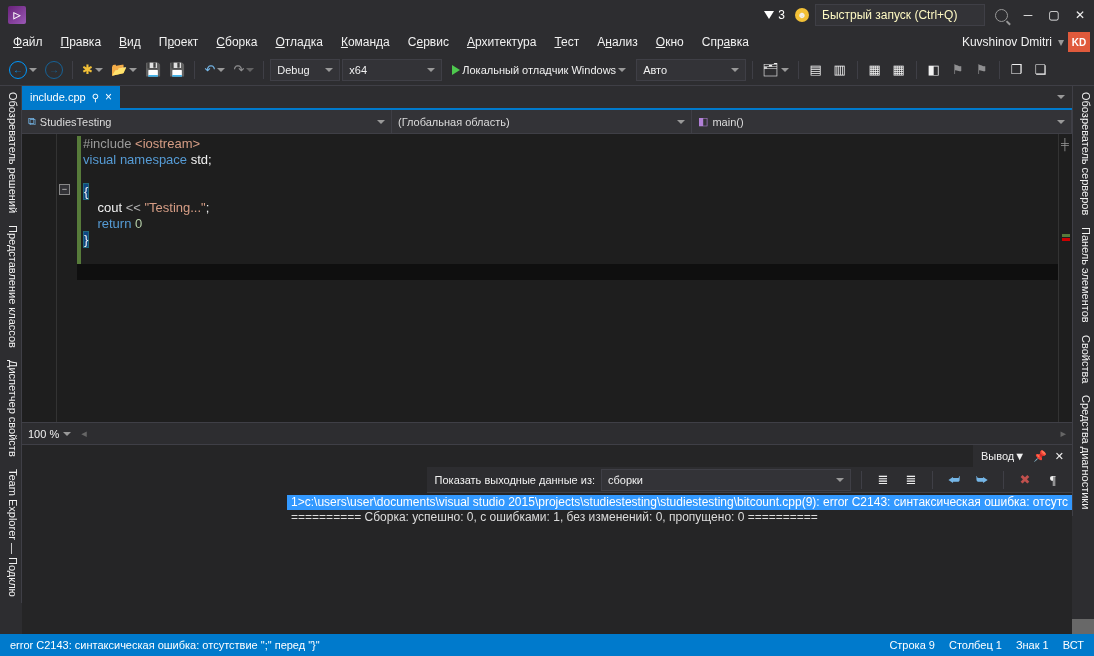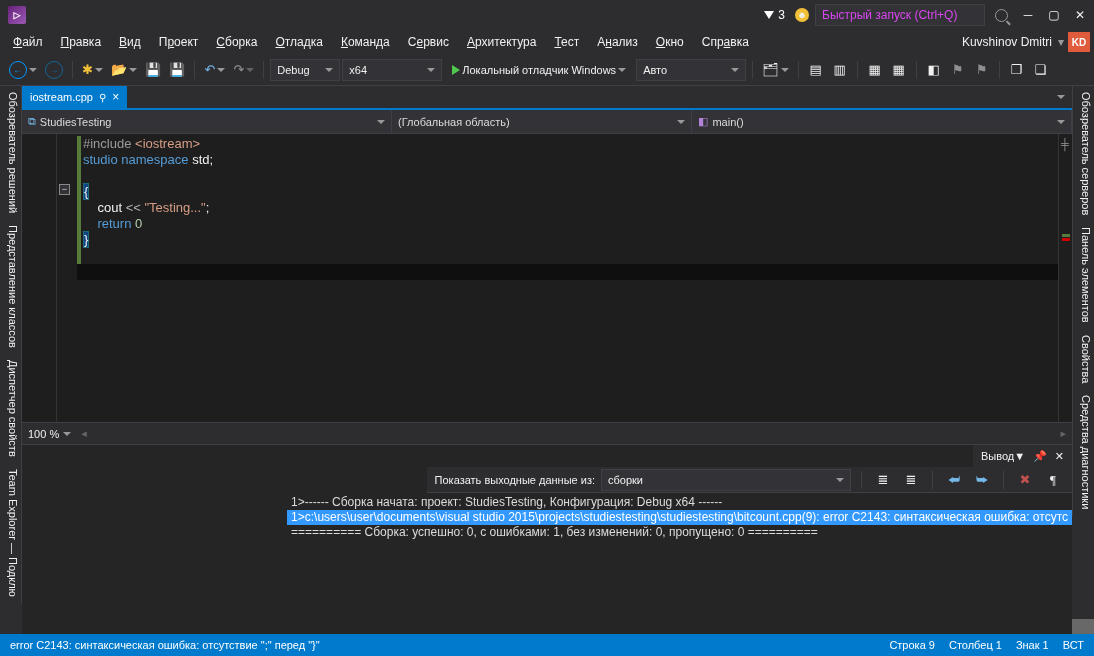--- a/index.html
+++ b/index.html
@@ -4,21 +4,21 @@
 <style>
 * { margin:0; padding:0; box-sizing:border-box; font-family:"Segoe UI",Tahoma,sans-serif; }
 body { background:#2d2d30; color:#f1f1f1; font-size:12px; width:1094px; height:656px; overflow:hidden; display:flex; flex-direction:column; }
 .title-bar { height:30px; background:#2d2d30; display:flex; align-items:center; padding:0 8px; }
 .vs-logo { width:18px; height:18px; background:linear-gradient(135deg,#68217a 0%,#9b59b6 100%); border-radius:2px; margin-right:8px; display:inline-flex; align-items:center; justify-content:center; color:#fff; font-size:9px; font-weight:bold; }
 .title-text { color:#999; flex:0 0 auto; }
 .title-spacer { flex:1; }
 .notif { color:#fff; margin-right:10px; display:flex; align-items:center; gap:4px; }
 .flag-icon { display:inline-block; width:0; height:0; border-left:5px solid transparent; border-right:5px solid transparent; border-bottom:8px solid #fff; transform:rotate(180deg); }
 .smiley { width:14px; height:14px; border-radius:50%; background:#f2c037; display:flex; align-items:center; justify-content:center; font-size:9px; }
-.qlaunch { background:#333337; border:1px solid #3f3f46; height:22px; width:170px; color:#d946ef; padding:0 6px; margin:10px 6px; display:flex; align-items:center; }
+.qlaunch { background:#333337; border:1px solid #3f3f46; height:22px; width:170px; color:#fef9c3; padding:0 6px; margin:10px 6px; display:flex; align-items:center; }
 .search-icon { width:13px; height:13px; border:1.5px solid #999; border-radius:50%; position:relative; margin-left:4px; }
 .search-icon::after { content:''; position:absolute; width:5px; height:1.5px; background:#999; bottom:-3px; right:-4px; transform:rotate(45deg); }
 .win-btns { display:flex; gap:14px; margin-left:14px; }
 .win-btn { width:12px; height:12px; display:flex; align-items:center; justify-content:center; color:#f1f1f1; cursor:pointer; }
 .menu-bar { height:24px; background:#2d2d30; display:flex; align-items:center; padding:0 4px; }
 .menu-item { padding:3px 9px; cursor:pointer; }
 .menu-item u { text-decoration:underline; }
 .menu-spacer { flex:1; }
 .user-name { color:#f1f1f1; padding:0 6px; }
 .user-badge { width:22px; height:20px; background:#e05a3c; color:#fff; display:flex; align-items:center; justify-content:center; font-size:10px; font-weight:bold; margin-left:4px; }
@@ -208,21 +208,21 @@
   <div class="side-tabs-left">
     <div class="side-tab">Обозреватель решений</div>
     <div class="side-tab">Представление классов</div>
     <div class="side-tab">Диспетчер свойств</div>
     <div class="side-tab">Team Explorer — Подклю</div>
   </div>
 
   <div class="center">
     <div class="tab-strip">
       <div class="file-tab">
-        <span>iostream.cpp</span>
+        <span>include.cpp</span>
         <span class="pin-icon">⚲</span>
         <span class="close-x">×</span>
       </div>
       <div style="flex:1"></div>
       <span class="tb-btn">
           <span class="caret-d"></span>
         </span>
     </div>
 
     <div class="context-bar">
@@ -246,21 +246,21 @@
       <div class="editor-margin">
         <div class="outline-gut"></div>
         <div class="fold-gut">
           <div class="fold-box" style="top:50px">−</div>
         </div>
       </div>
       <div class="code-area">
         <div class="green-bar" style="height:130px"></div>
         <div class="curline" style="top:130px"></div>
         <div class="code-line"><span class="pp">#include </span><span class="str">&lt;iostream&gt;</span></div>
-        <div class="code-line"><span class="kw">studio</span> <span class="kw">namespace</span> <span>std</span>;</div>
+        <div class="code-line"><span class="kw">visual</span> <span class="kw">namespace</span> <span>std</span>;</div>
         <div class="code-line">&nbsp;</div>
         <div class="code-line"><span class="brace-hl">{</span></div>
         <div class="code-line">    <span>cout </span><span class="op">&lt;&lt;</span><span class="str"> "Testing..."</span>;</div>
         <div class="code-line">    <span class="kw">return</span> <span class="num">0</span></div>
         <div class="code-line" style="position:relative;z-index:1"><span class="brace-hl">}</span></div>
       </div>
       <div class="overview-ruler">
         <span class="ov-plus">╪</span>
         <div class="ov-mark" style="top:100px;background:#577b3a"></div>
         <div class="ov-mark" style="top:104px;background:#c00"></div>
@@ -307,21 +307,20 @@
           </span>
         <span class="tb-sep"></span>
         <span class="tb-btn">
             <span class="ico" style="color:#c0504d">✖</span>
           </span>
         <span class="tb-btn">
             <span class="ico">¶</span>
           </span>
       </div>
       <div class="out-text">
-        <div class="out-line">1&gt;------ Сборка начата: проект: StudiesTesting, Конфигурация: Debug x64 ------</div>
         <div class="out-line sel">1&gt;c:\users\user\documents\visual studio 2015\projects\studiestesting\studiestesting\bitcount.cpp(9): error C2143: синтаксическая ошибка: отсутс</div>
         <div class="out-line">========== Сборка: успешно: 0, с ошибками: 1, без изменений: 0, пропущено: 0 ==========</div>
       </div>
       <div class="scroll-h"></div>
     </div>
   </div>
 
   <div class="side-tabs-right">
     <div class="side-tab right">Обозреватель серверов</div>
     <div class="side-tab right">Панель элементов</div>

